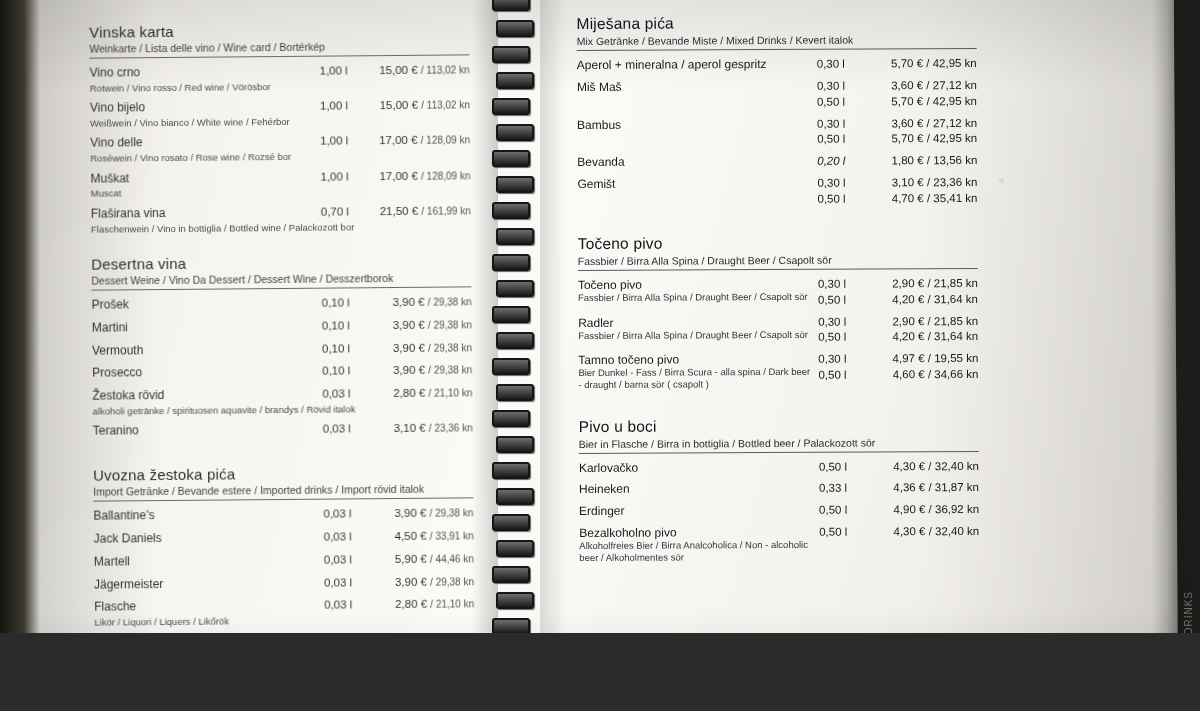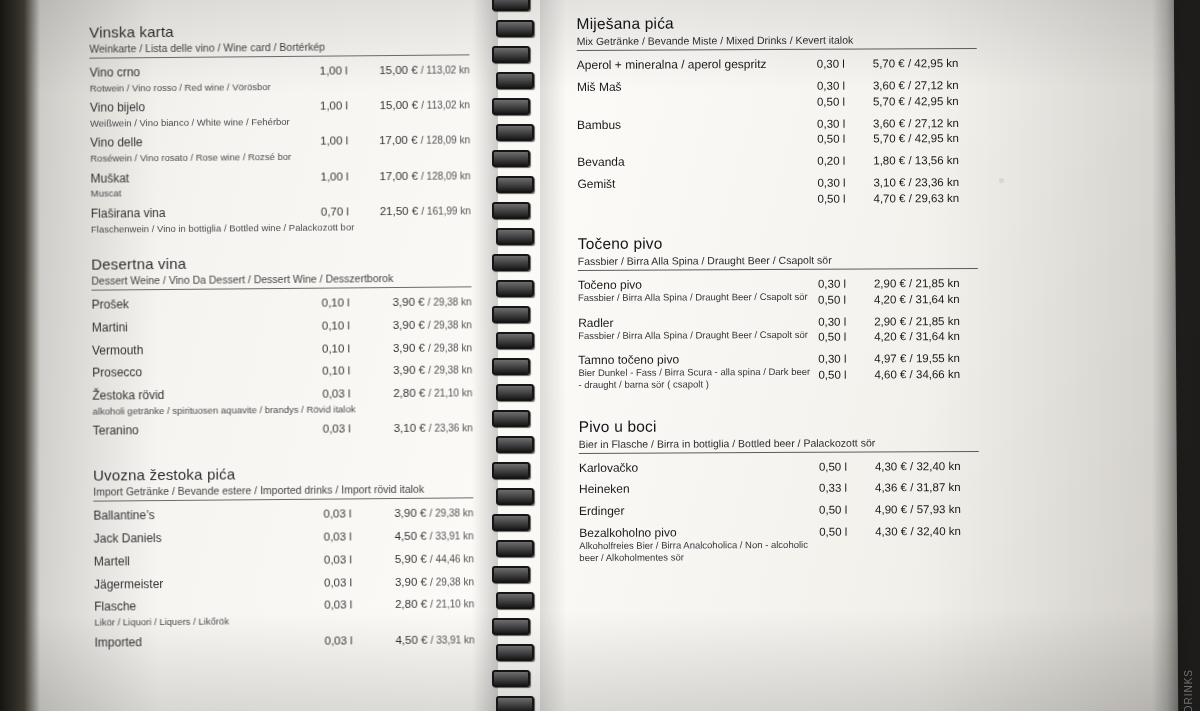--- a/index.html
+++ b/index.html
@@ -1,21 +1,21 @@
 <!DOCTYPE html>
 <html><head>
 <meta charset="utf-8">
 <style>
   html,body{margin:0;padding:0;}
   body{
     width:1200px;height:711px;overflow:hidden;
     background:#2b2b2b;
     font-family:"Liberation Sans", sans-serif;
   }
-  .scene{position:relative;width:1200px;height:711px;overflow:hidden;}
+  .scene{position:relative;width:1200px;height:633px;overflow:hidden;}
 
   
   .backdrop{position:absolute;inset:0;background:
      radial-gradient(ellipse at 50% 40%, #4a4742 0%, #2e2c29 55%, #1b1a18 100%);}
 
   
   .page{
     position:absolute;
     left:18px;top:-10px;width:1158px;height:730px;
     background:linear-gradient(105deg,#ece9e4 0%,#f6f4f0 18%,#fbfaf7 45%,#f3f1ec 75%,#e6e3dd 100%);
@@ -79,21 +79,21 @@
   .desc{font-size:9.5px;color:#34353a;margin:0 0 6px 0;line-height:1.3;}
   .sub-inline{font-size:9.5px;color:#34353a;line-height:1.28;}
   .gap-sm{height:6px;}
 
   
   .col.left{filter:blur(0.55px) contrast(.92);opacity:.92;}
   .col.left .sect-title{font-size:15px;}
 
   .row.main .nm{font-size:12px;}
 
-  .pricecol{display:flex;flex-direction:column;align-items:flex-start;}
+  .pricecol{display:flex;flex-direction:column;align-items:flex-end;}
 
   .corner-note{
     position:absolute;right:6px;bottom:42px;color:#8c8c86;font-size:10px;
     transform:rotate(-90deg);transform-origin:right bottom;letter-spacing:1px;
     opacity:.75;
   }
   .dot{position:absolute;right:196px;top:178px;width:5px;height:5px;border-radius:50%;background:#c9c6bd;opacity:.5;}
 </style>
 </head>
 <body>
@@ -292,37 +292,37 @@
           <div class="pricecol" style="width: 104px;">
             <div style="font-size: 11.5px; line-height: 1.38; white-space: nowrap;"><span class="eur">3,60 €</span> <span class="kn">/ 27,12 kn</span></div>
             <div style="font-size: 11.5px; line-height: 1.38; white-space: nowrap;"><span class="eur">5,70 €</span> <span class="kn">/ 42,95 kn</span></div>
           </div>
         </div>
         <div style="display: flex; align-items: flex-start; margin-bottom: 6px;">
           <div style="flex: 1 1 0%; padding-right: 8px;">
             <div style="font-size: 12px;">Bevanda</div>
           </div>
           <div style="width: 56px;">
-            <div style="font-size: 11.5px; line-height: 1.38;">0,20 l</div>
+            <div style="font-size: 11.5px; line-height: 1.38; font-style: italic;">0,20 l</div>
           </div>
           <div class="pricecol" style="width: 104px;">
             <div style="font-size: 11.5px; line-height: 1.38; white-space: nowrap;"><span class="eur">1,80 €</span> <span class="kn">/ 13,56 kn</span></div>
           </div>
         </div>
         <div style="display: flex; align-items: flex-start; margin-bottom: 6px;">
           <div style="flex: 1 1 0%; padding-right: 8px;">
             <div style="font-size: 12px;">Gemišt</div>
           </div>
           <div style="width: 56px;">
             <div style="font-size: 11.5px; line-height: 1.38;">0,30 l</div>
             <div style="font-size: 11.5px; line-height: 1.38;">0,50 l</div>
           </div>
           <div class="pricecol" style="width: 104px;">
             <div style="font-size: 11.5px; line-height: 1.38; white-space: nowrap;"><span class="eur">3,10 €</span> <span class="kn">/ 23,36 kn</span></div>
-            <div style="font-size: 11.5px; line-height: 1.38; white-space: nowrap;"><span class="eur">4,70 €</span> <span class="kn">/ 29,63 kn</span></div>
+            <div style="font-size: 11.5px; line-height: 1.38; white-space: nowrap;"><span class="eur">4,70 €</span> <span class="kn">/ 35,41 kn</span></div>
           </div>
         </div>
       </div>
       <div class="sect" style="margin-bottom: 26px;">
         <div class="sect-title">Točeno pivo</div>
         <div class="sect-sub">Fassbier / Birra Alla Spina / Draught Beer / Csapolt sör</div>
         <div style="display: flex; align-items: flex-start; margin-bottom: 6px;">
           <div style="flex: 1 1 0%; padding-right: 8px;">
             <div style="font-size: 12px;">Točeno pivo</div>
             <div class="sub-inline">Fassbier / Birra Alla Spina / Draught Beer / Csapolt sör</div>
@@ -391,21 +391,21 @@
           </div>
         </div>
         <div style="display: flex; align-items: flex-start; margin-bottom: 6px;">
           <div style="flex: 1 1 0%; padding-right: 8px;">
             <div style="font-size: 12px;">Erdinger</div>
           </div>
           <div style="width: 56px;">
             <div style="font-size: 11.5px; line-height: 1.38;">0,50 l</div>
           </div>
           <div class="pricecol" style="width: 104px;">
-            <div style="font-size: 11.5px; line-height: 1.38; white-space: nowrap;"><span class="eur">4,90 €</span> <span class="kn">/ 57,93 kn</span></div>
+            <div style="font-size: 11.5px; line-height: 1.38; white-space: nowrap;"><span class="eur">4,90 €</span> <span class="kn">/ 36,92 kn</span></div>
           </div>
         </div>
         <div style="display: flex; align-items: flex-start; margin-bottom: 6px;">
           <div style="flex: 1 1 0%; padding-right: 8px;">
             <div style="font-size: 12px;">Bezalkoholno pivo</div>
             <div class="sub-inline">Alkoholfreies Bier / Birra Analcoholica / Non - alcoholic beer / Alkoholmentes sör</div>
           </div>
           <div style="width: 56px;">
             <div style="font-size: 11.5px; line-height: 1.38;">0,50 l</div>
           </div>

